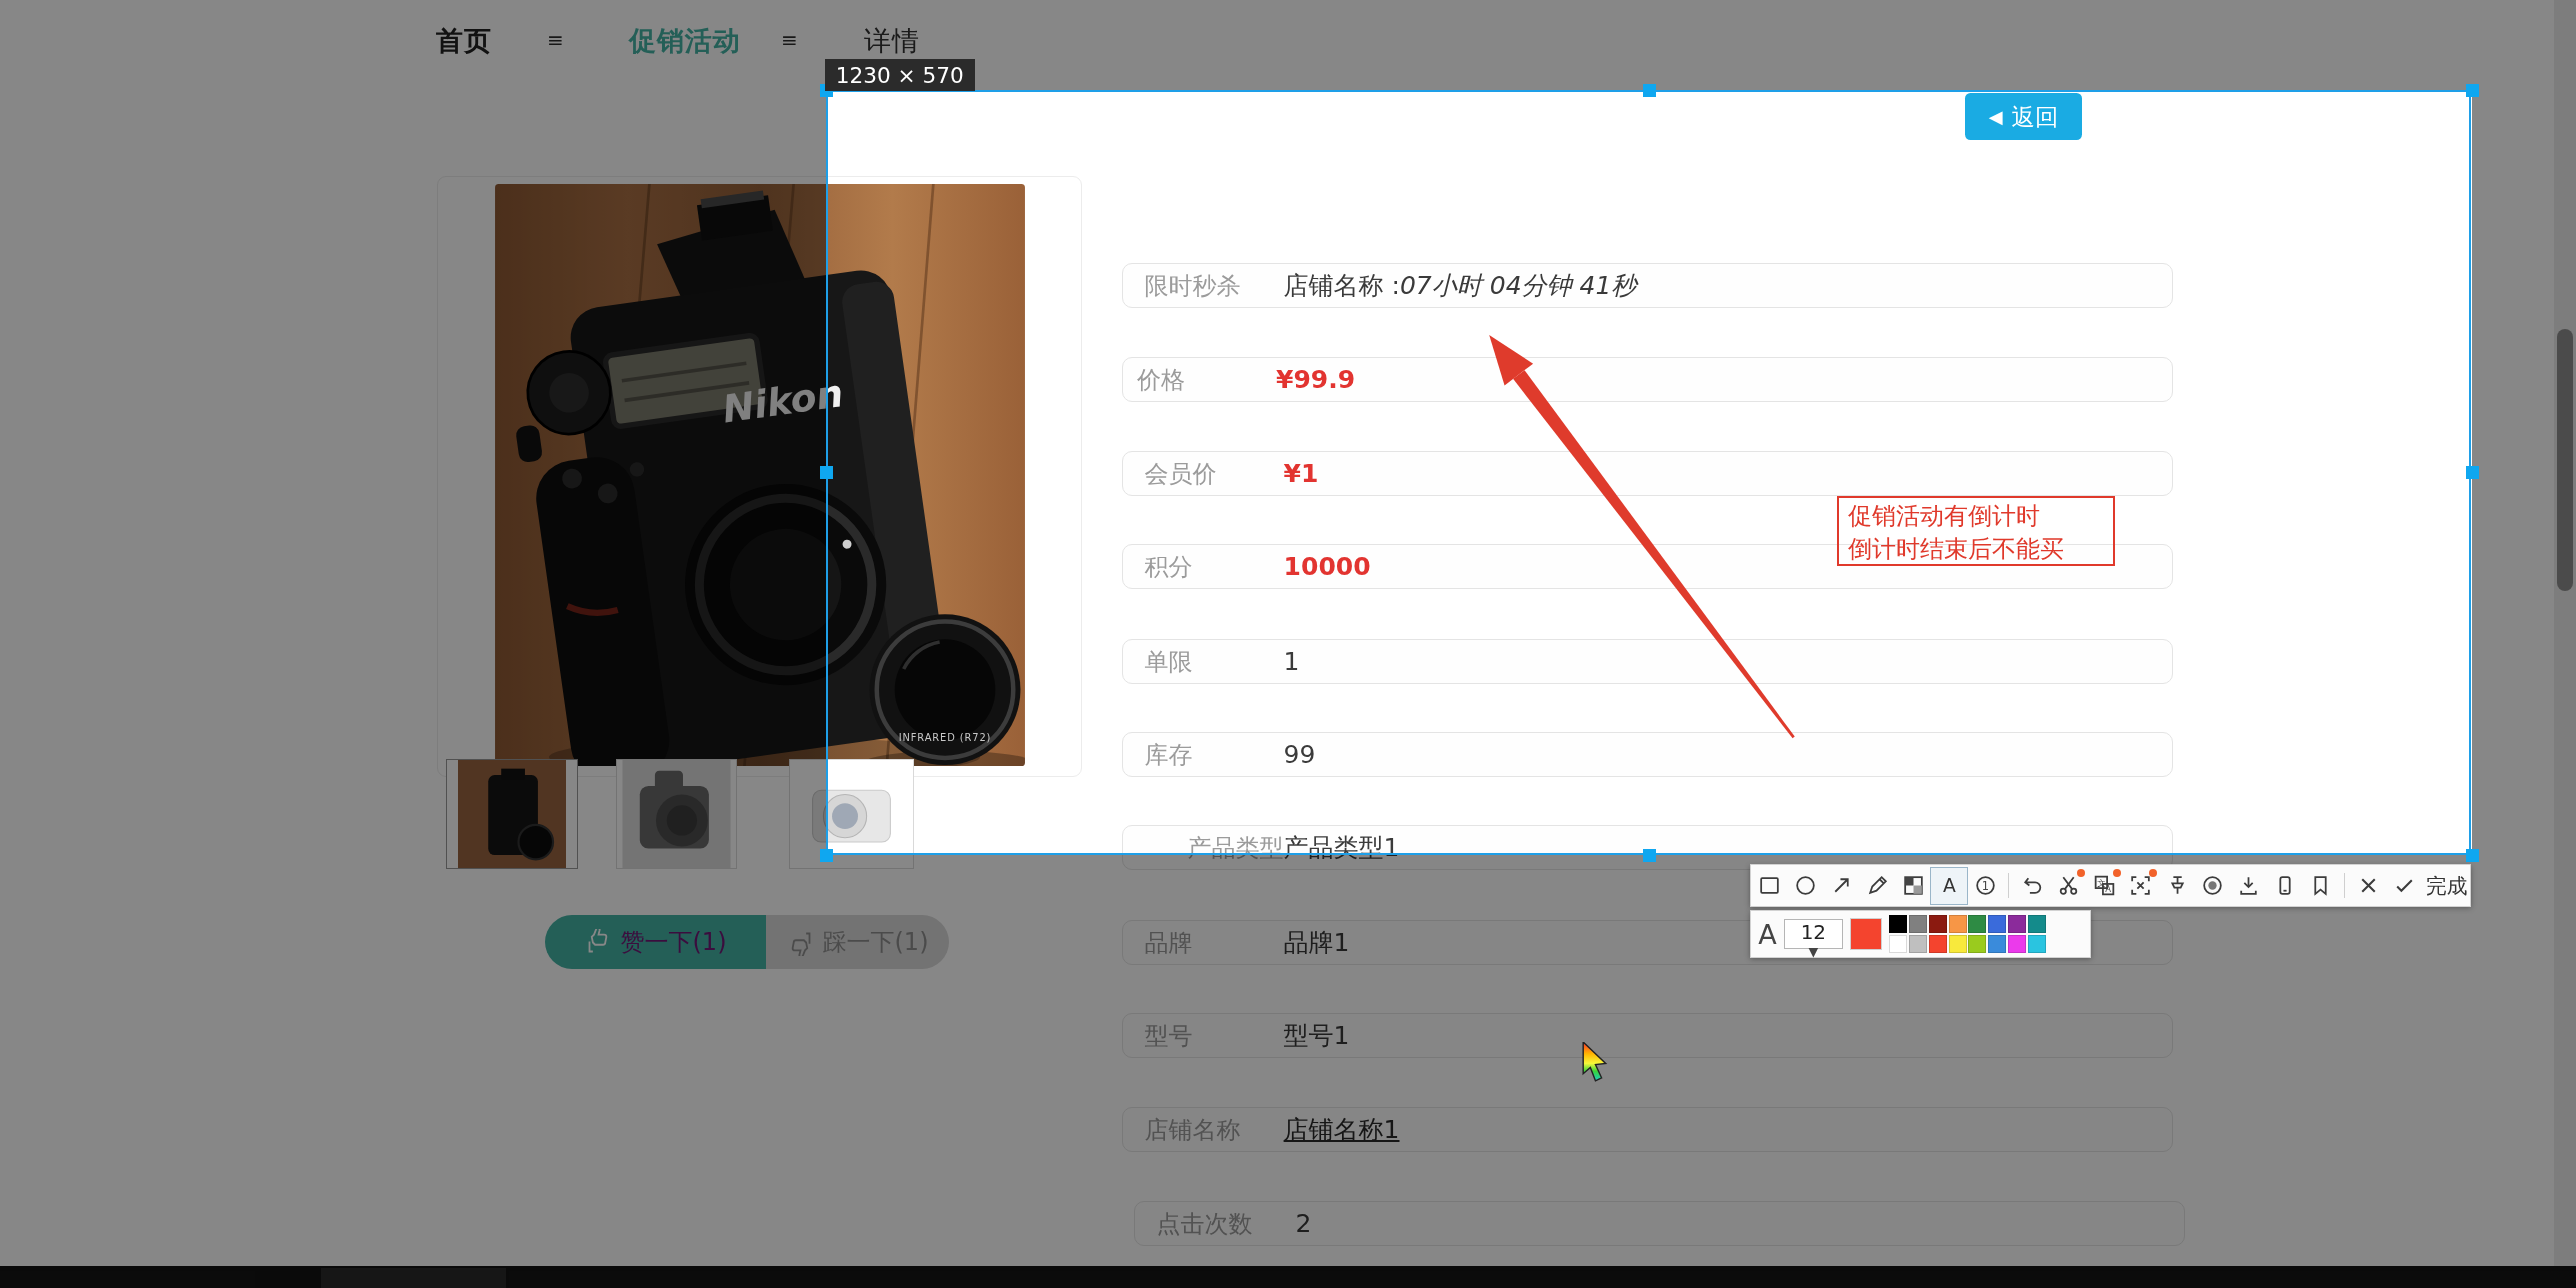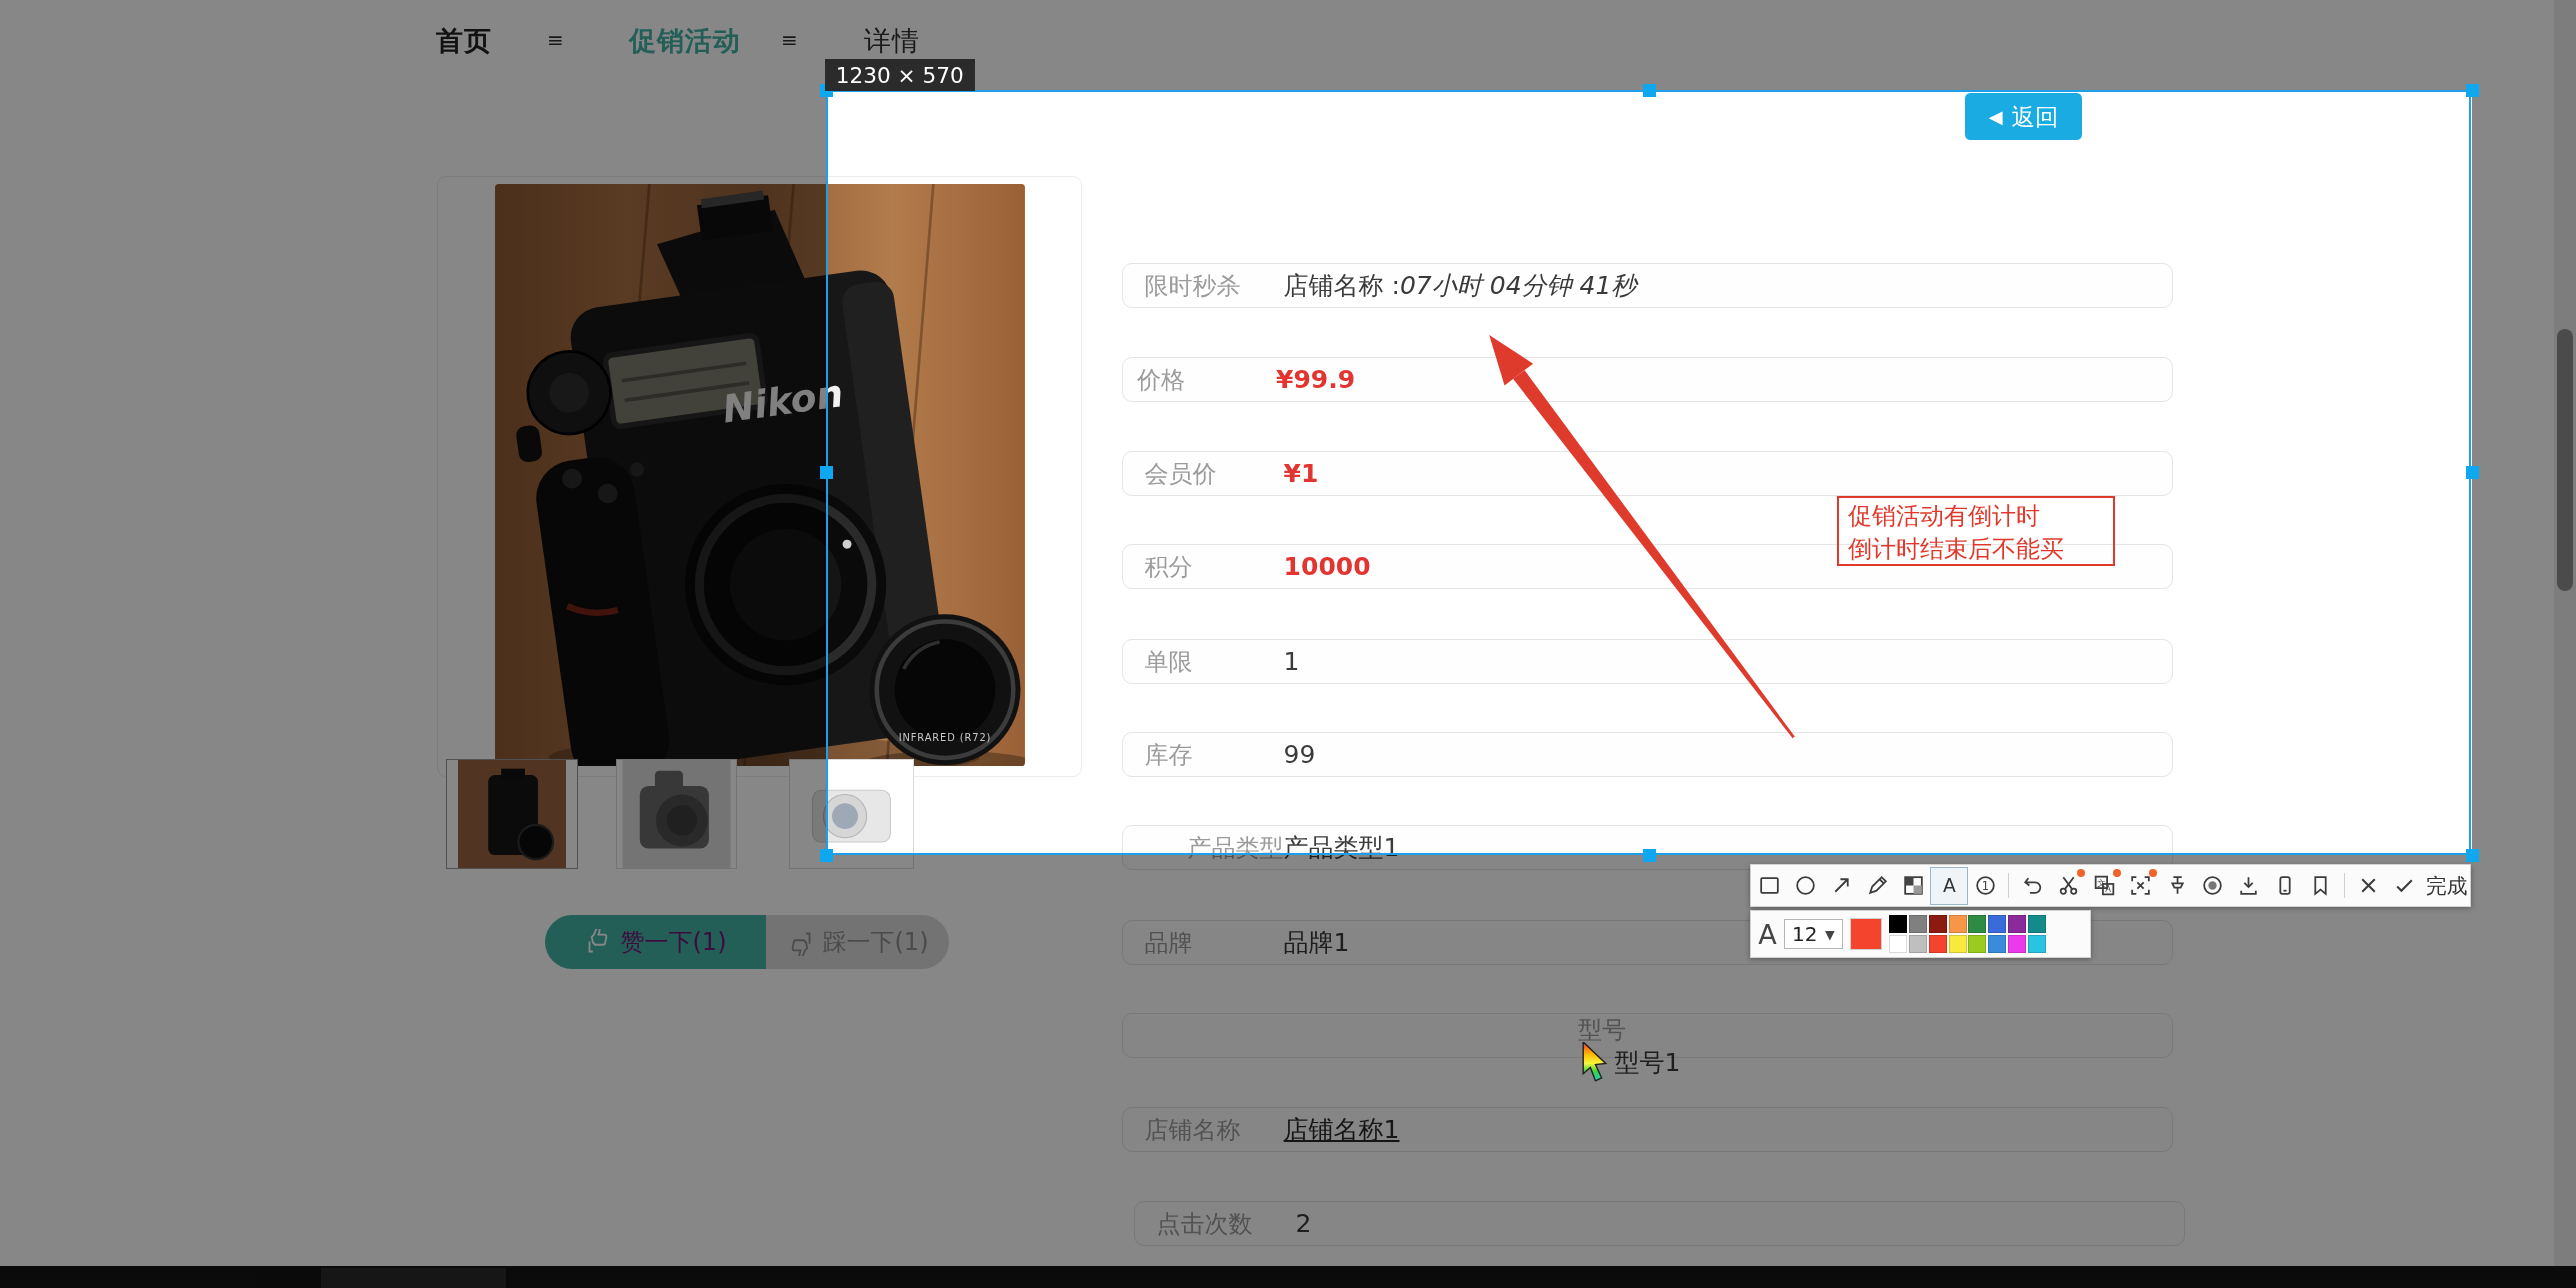--- a/index.html
+++ b/index.html
@@ -73,21 +73,21 @@
   .tb-dot{position:absolute;top:1.8px;right:1.8px;width:8px;height:8px;border-radius:50%;
           background:#f2622a;}
   .tb-done-label{font-size:20.7px;color:#333;margin-left:3.6px;white-space:nowrap;}
 
   .tb2{left:1750px;top:910px;width:341px;height:48px;background:#fbfbfb;border:0.9px solid #d2d2d2;
        display:flex;align-items:center;z-index:40;padding:0 7.2px;box-sizing:border-box;
        box-shadow:0 1.8px 5.4px rgba(0,0,0,.35);gap:7.2px;}
   .tb2 .aglyph{font-size:27px;color:#444;}
   .fsize{width:59px;height:30.5px;background:#fff;border:0.9px solid #b5b5b5;display:flex;
          align-items:center;justify-content:space-between;padding:0 7.2px;box-sizing:border-box;
-         font-size:20px;color:#222;}
+         font-size:20px;color:#222;flex-direction:column;}
   .fsize .car{font-size:12.6px;color:#444;}
   .cur-color{width:32px;height:32px;border:0.9px solid #d0d0d0;box-sizing:border-box;}
   .pal{display:grid;grid-template-columns:repeat(8,18px);grid-auto-rows:18px;gap:1.8px;}
   .pal div{width:18px;height:18px;box-sizing:border-box;border:0.9px solid rgba(0,0,0,.15);}
 
   
   .sb-track{left:2554px;top:0;width:21.6px;height:1266px;background:#ececec;}
   .sb-thumb{left:2557px;top:329px;width:16px;height:262px;background:#8f8f8f;border-radius:8px;}
   .bottom-bar{left:0;top:1266px;width:2576px;height:21.6px;background:#141414;}
   .bottom-seg{left:321px;top:1268px;width:185px;height:20px;background:#2a2a2a;}
@@ -226,21 +226,21 @@
         <span class="rvalue">99</span>
       </div>
       <div class="row" style="top: 825px; text-align: right;">
         <span class="rlabel">产品类型</span>
         <span class="rvalue">产品类型1</span>
       </div>
       <div class="row" style="top: 920px;">
         <span class="rlabel">品牌</span>
         <span class="rvalue">品牌1</span>
       </div>
-      <div class="row" style="top: 1013px; flex-direction: column;">
+      <div class="row" style="top: 1013px;">
         <span class="rlabel">型号</span>
         <span class="rvalue">型号1</span>
       </div>
       <div class="row" style="top: 1107px;">
         <span class="rlabel">店铺名称</span>
         <span class="rvalue link">店铺名称1</span>
       </div>
       <div class="row" style="top: 1201px; margin-left: 12px;">
         <span class="rlabel">点击次数</span>
         <span class="rvalue">2</span>

